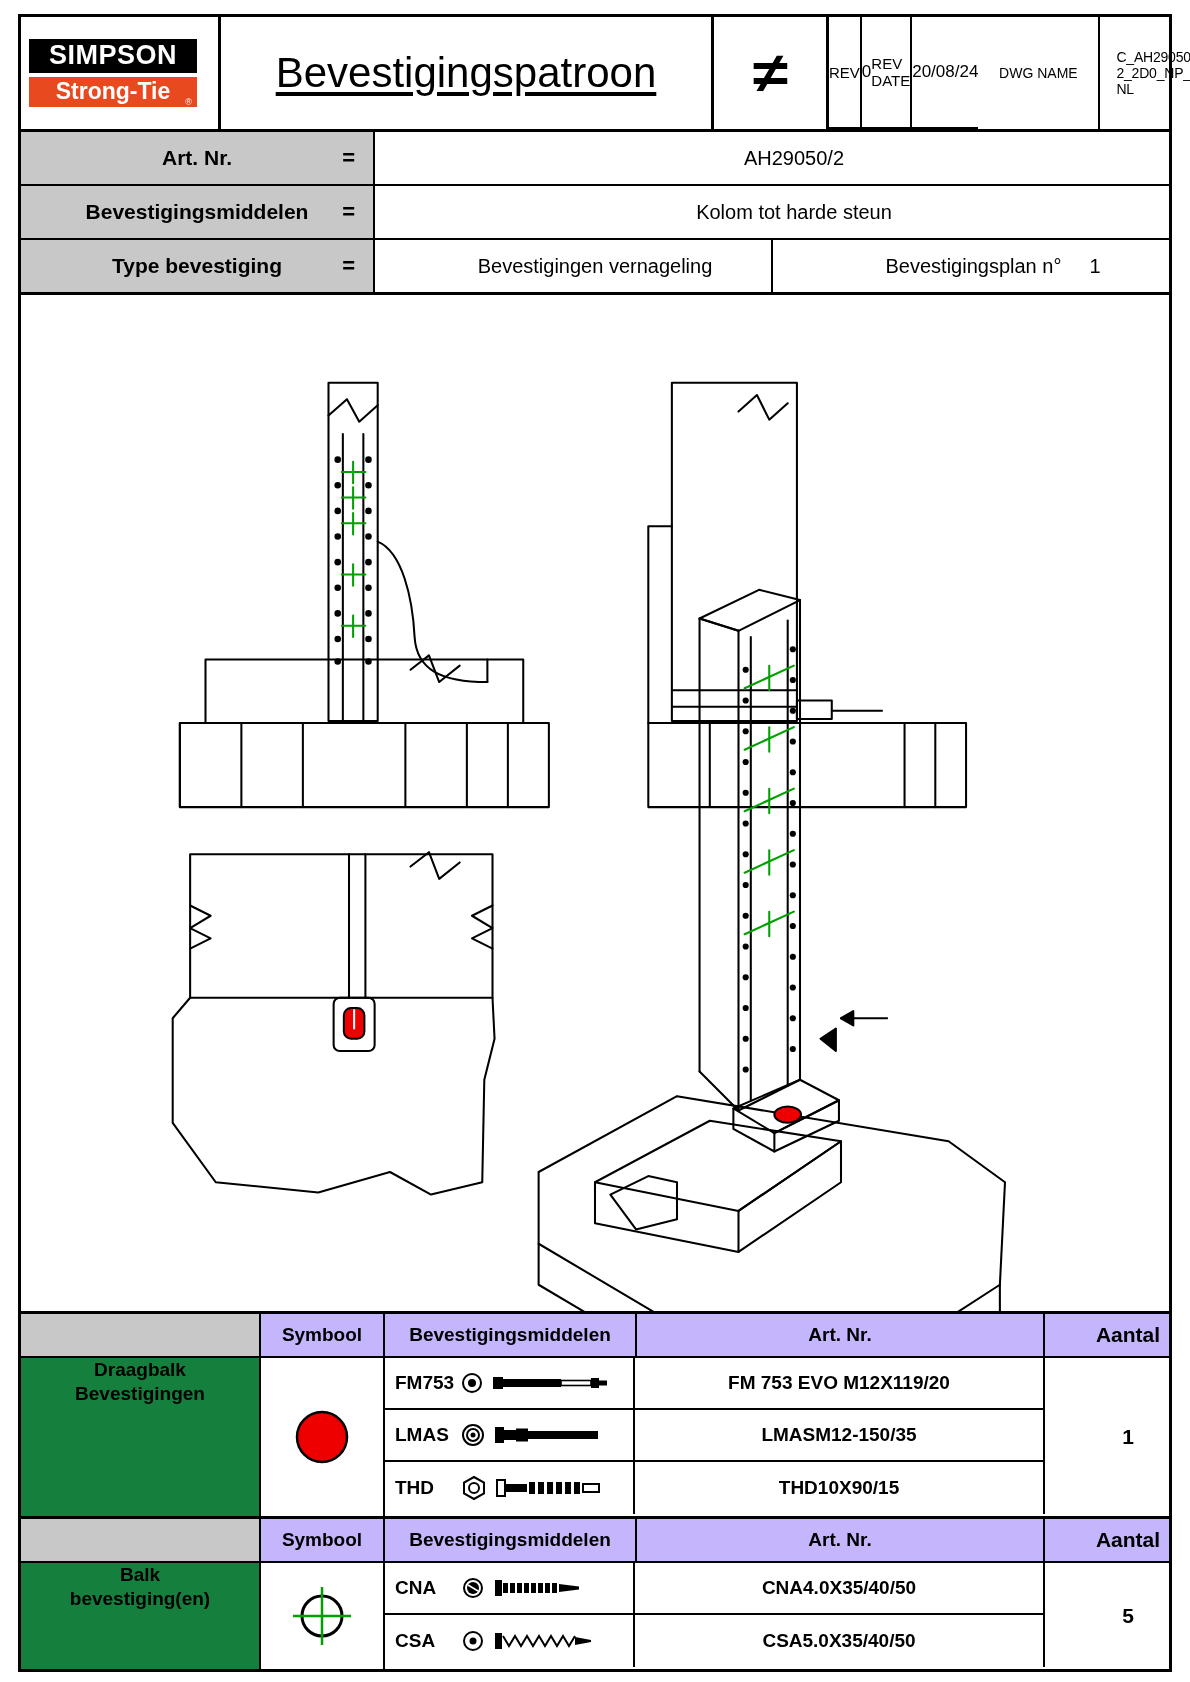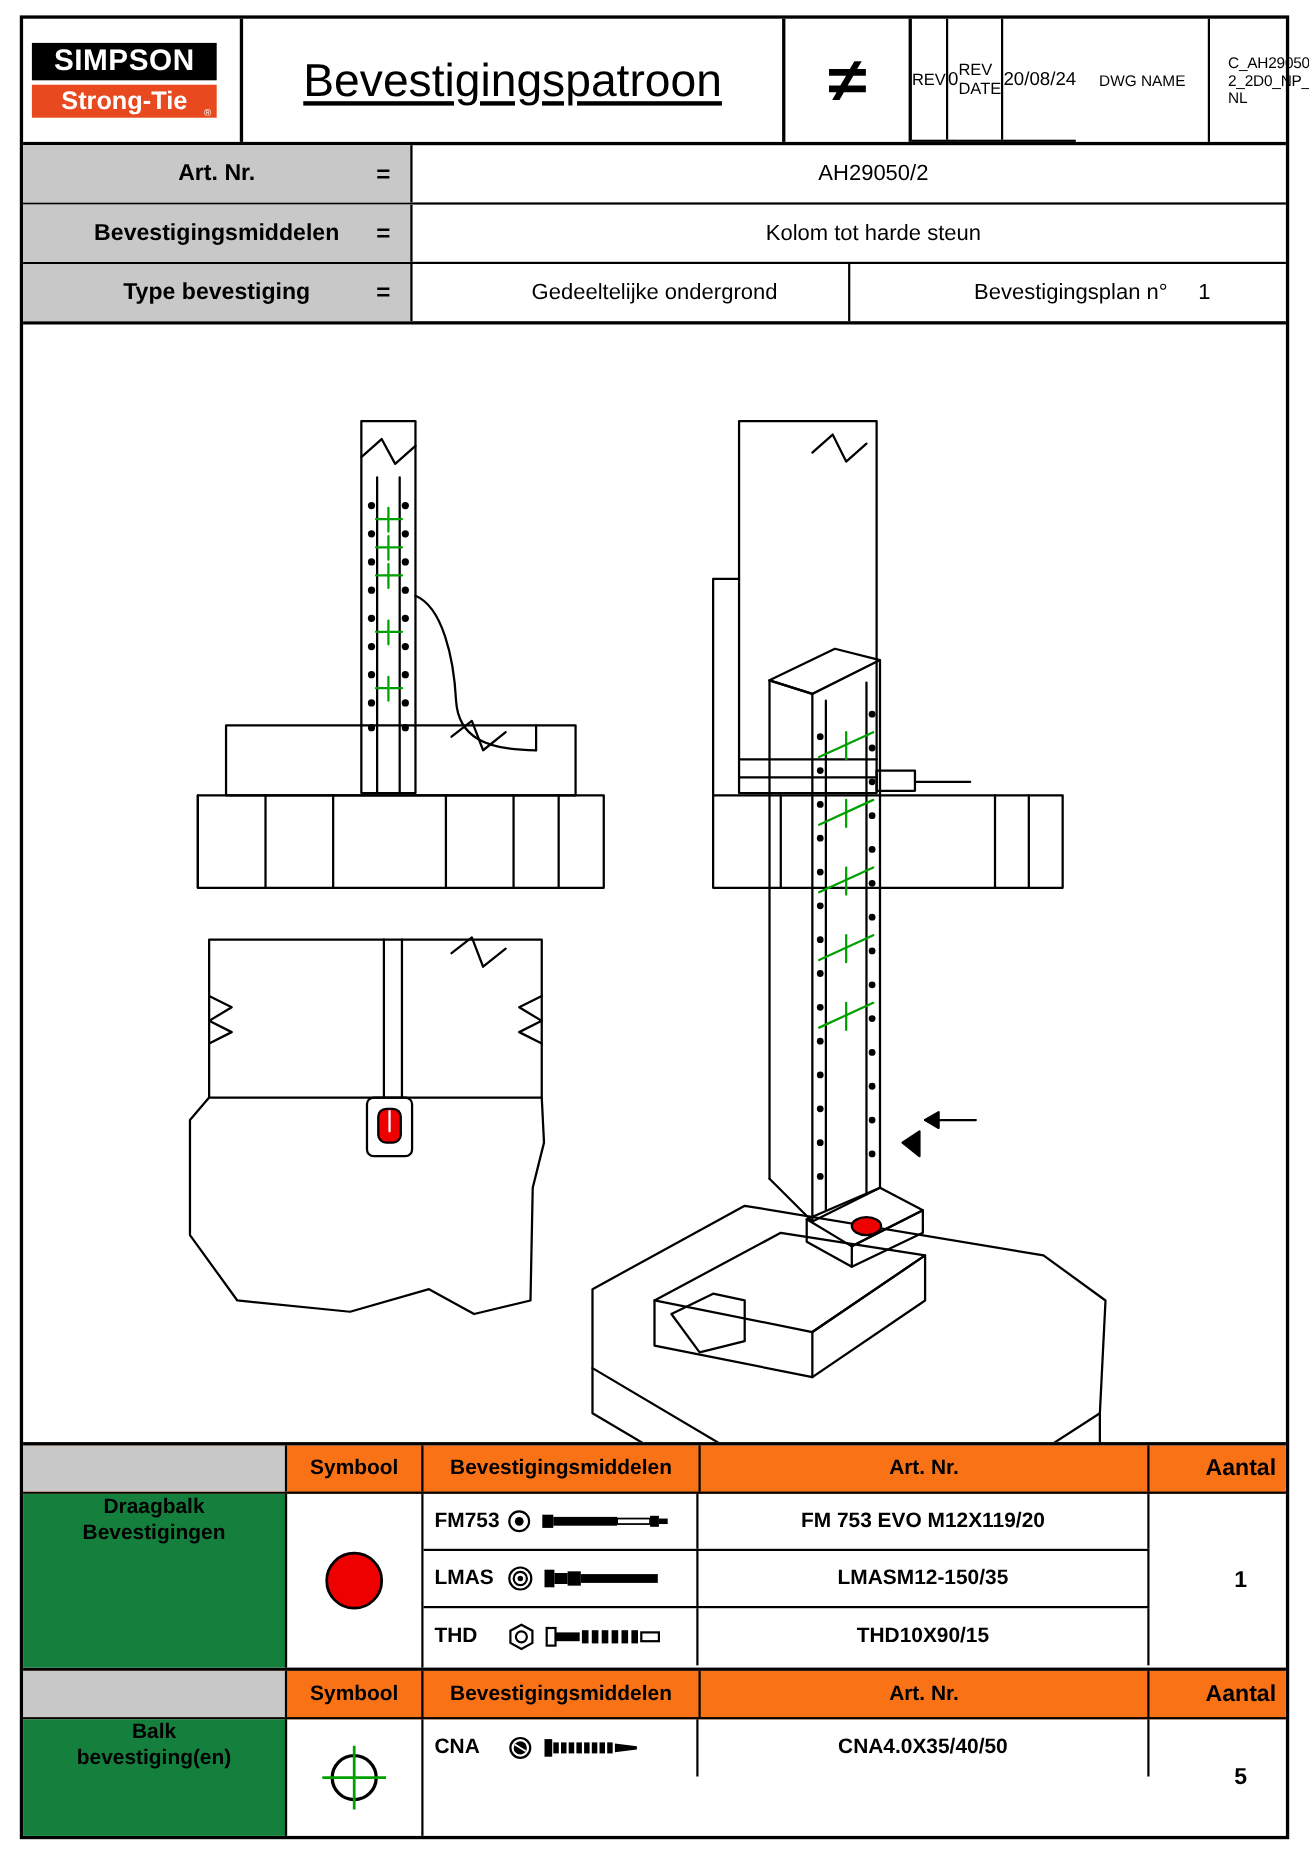--- a/index.html
+++ b/index.html
@@ -35,21 +35,21 @@
   .info-val.split{border-right:2px solid #000;}
   .plan-val{display:flex;align-items:center;gap:28px;}
 
   
   .drawing{flex:1;border-bottom:3px solid #000;position:relative;overflow:hidden;}
   .drawing svg{position:absolute;top:0;left:0;width:100%;height:100%;}
 
   
   .legend{border-bottom:3px solid #000;}
   .legend:last-child{border-bottom:none;}
-  .lg-head{display:flex;height:42px;background:#f97316;border-bottom:2px solid #000;font-weight:bold;font-size:19px;}
+  .lg-head{display:flex;height:42px;background:#c4b5fd;border-bottom:2px solid #000;font-weight:bold;font-size:19px;}
   .lg-body{display:flex;}
   .c-group{width:238px;background:#15803d;border-right:2px solid #000;display:flex;align-items:flex-start;justify-content:center;text-align:center;font-weight:bold;font-size:19px;line-height:1.25;}
   .c-sym{width:122px;border-right:2px solid #000;display:flex;align-items:center;justify-content:center;}
   .c-fix{width:250px;border-right:2px solid #000;}
   .c-art{flex:1;border-right:2px solid #000;}
   .c-qty{width:82px;display:flex;align-items:center;justify-content:center;font-weight:bold;font-size:21px;margin-left:42px;}
   .lg-head .c-group,.lg-head .c-sym,.lg-head .c-fix,.lg-head .c-art,.lg-head .c-qty{display:flex;align-items:center;justify-content:center;}
   .lg-head .c-group{background:#c8c8c8;border-right:2px solid #000;}
   .rows{display:flex;flex-direction:column;}
   .row{display:flex;align-items:center;height:52px;border-bottom:2px solid #000;box-sizing:border-box;}
@@ -112,21 +112,21 @@
         <span class="eq">=</span>
       </div>
       <div class="info-val">Kolom tot harde steun</div>
     </div>
 
     <div class="info-row">
       <div class="info-label">
         <span>Type bevestiging</span>
         <span class="eq">=</span>
       </div>
-      <div class="info-val split">Gedeeltelijke ondergrond</div>
+      <div class="info-val split">Bevestigingen vernageling</div>
       <div class="info-val">
         <span class="plan-val">
           <span>Bevestigingsplan n°</span>
           <span>1</span>
         </span>
       </div>
     </div>
   </div>
 
   <div class="drawing">
@@ -447,20 +447,39 @@
                       <rect x="52" y="6" width="5" height="10"></rect>
                       <rect x="59" y="6" width="5" height="10"></rect>
                     </g>
                 <polygon points="66,7 86,9.5 86,12.5 66,15" fill="#000"></polygon>
               </svg>
             </span>
           </div>
           <div class="art-cell">CNA4.0X35/40/50</div>
         </div>
 
+        <div class="row">
+          <div class="fix-cell">
+            <span class="fix-name">CSA</span>
+            <span>
+              <svg width="24" height="24" viewBox="0 0 24 24">
+                    <circle cx="12" cy="12" r="9" fill="none" stroke="#000" stroke-width="2"></circle>
+                    <circle cx="12" cy="12" r="3.5" fill="#000"></circle>
+                  </svg>
+            </span>
+            <span>
+              <svg width="118" height="22" viewBox="0 0 118 22">
+                <rect x="2" y="3" width="7" height="16" fill="#000"></rect>
+                <path d="M10 6 L16 16 L22 6 L28 16 L34 6 L40 16 L46 6 L52 16 L58 6 L64 16 L70 6 L76 16 L82 6" fill="none" stroke="#000" stroke-width="2"></path>
+                <polygon points="82,7 98,10 98,12 82,15" fill="#000"></polygon>
+              </svg>
+            </span>
+          </div>
+          <div class="art-cell">CSA5.0X35/40/50</div>
+        </div>
       </div>
 
       <div class="c-qty">5</div>
     </div>
   </div>
 
  </div>
 </div>
 
 </body></html>

